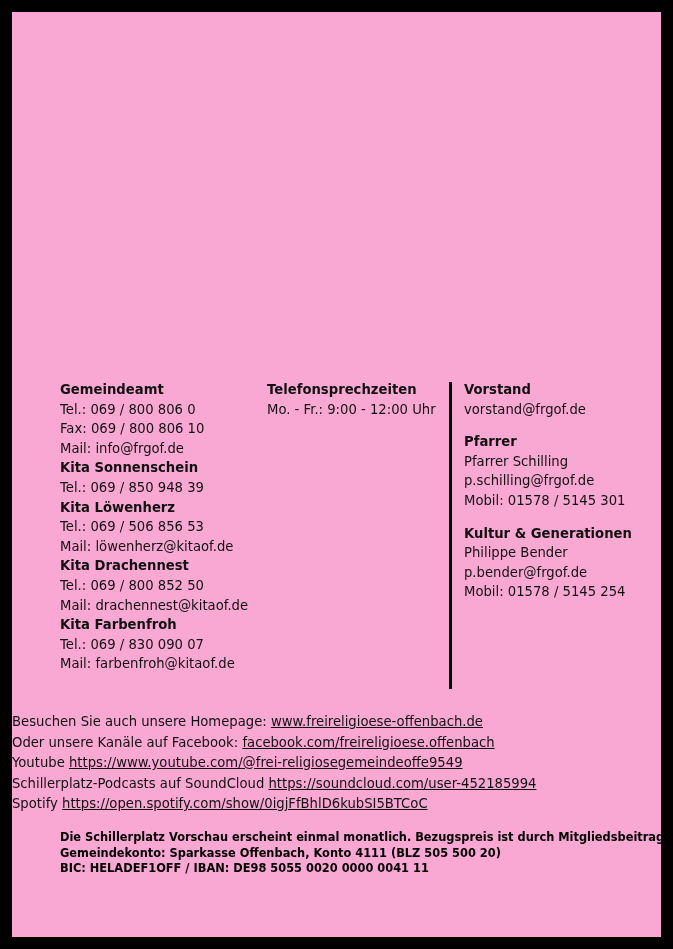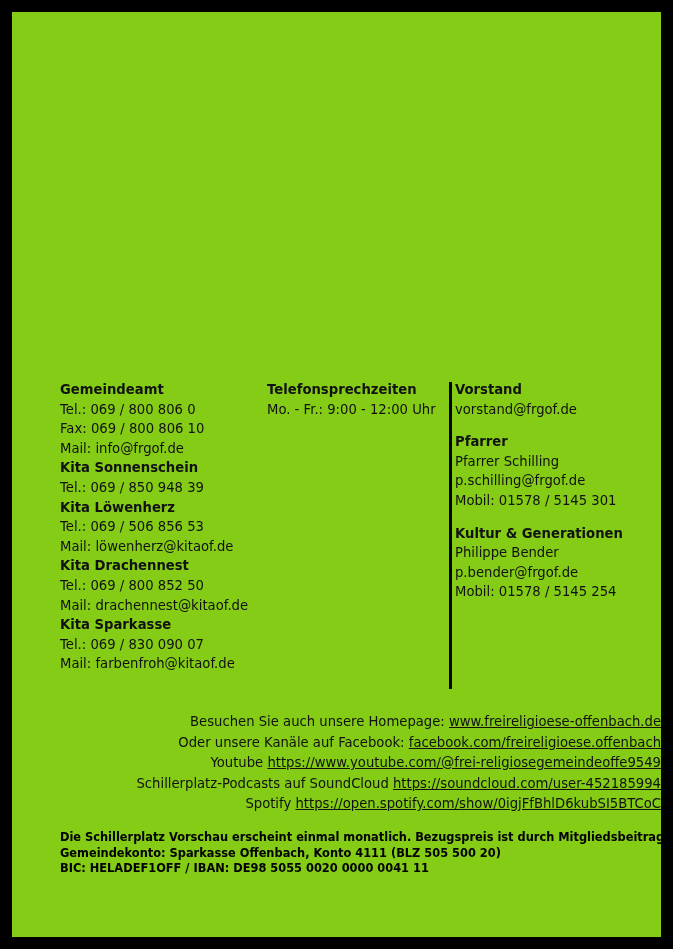--- a/index.html
+++ b/index.html
@@ -11,39 +11,39 @@
     width: 673px;
     height: 949px;
     font-family: "DejaVu Sans", sans-serif;
   }
   .page {
     position: absolute;
     left: 12px;
     top: 12px;
     width: 649px;
     height: 925px;
-    background: #84cc16;
+    background: #f9a8d4;
     overflow: hidden;
   }
   .contact-block {
     position: absolute;
     left: 0;
     top: 368px;
     width: 649px;
     height: 325px;
   }
   .col {
     position: absolute;
     font-size: 13.2px;
     line-height: 19.6px;
     color: #111111;
   }
   .col-left  { left: 48px;  top: 0; width: 200px; }
   .col-mid   { left: 243px; top: 0; width: 190px; margin-left: 12px; }
-  .col-right { left: 440px; top: 0; width: 200px; padding-left: 3px; }
+  .col-right { left: 440px; top: 0; width: 200px; padding-left: 12px; }
   .divider {
     position: absolute;
     left: 437px;
     top: 2px;
     width: 3px;
     height: 307px;
     background: #000000;
   }
   .b {
     font-weight: bold;
@@ -52,21 +52,21 @@
     white-space: nowrap;
   }
   .gap {
     height: 13px;
   }
   .links {
     position: absolute;
     left: 0;
     top: 700px;
     width: 649px;
-    text-align: right;
+    text-align: left;
     font-size: 13.2px;
     line-height: 20.5px;
     color: #111111;
   }
   .links div { white-space: nowrap; }
   .u {
     text-decoration: underline;
   }
   .footer {
     position: absolute;
@@ -93,21 +93,21 @@
         <div class="line">Fax: 069 / 800 806 10</div>
         <div class="line">Mail: info@frgof.de</div>
         <div class="line b">Kita Sonnenschein</div>
         <div class="line">Tel.: 069 / 850 948 39</div>
         <div class="line b">Kita Löwenherz</div>
         <div class="line">Tel.: 069 / 506 856 53</div>
         <div class="line">Mail: löwenherz@kitaof.de</div>
         <div class="line b">Kita Drachennest</div>
         <div class="line">Tel.: 069 / 800 852 50</div>
         <div class="line">Mail: drachennest@kitaof.de</div>
-        <div class="line b">Kita Sparkasse</div>
+        <div class="line b">Kita Farbenfroh</div>
         <div class="line">Tel.: 069 / 830 090 07</div>
         <div class="line">Mail: farbenfroh@kitaof.de</div>
       </div>
 
     <div class="col col-mid">
         <div class="line b">Telefonsprechzeiten</div>
         <div class="line">Mo. - Fr.: 9:00 - 12:00 Uhr</div>
       </div>
 
     <div class="divider"></div>

